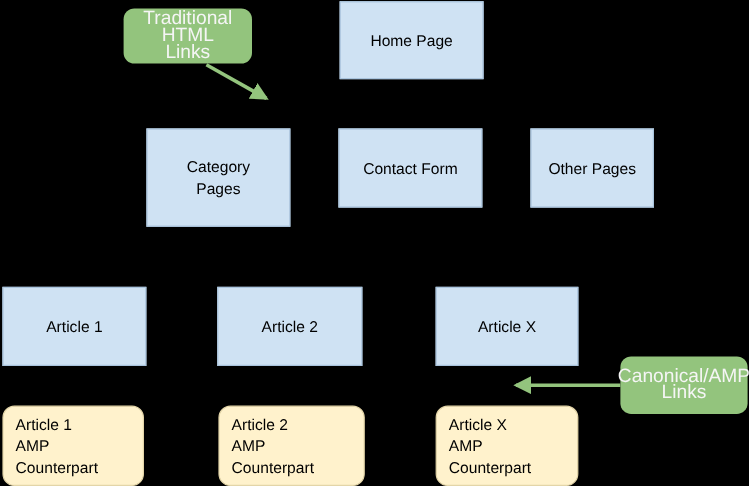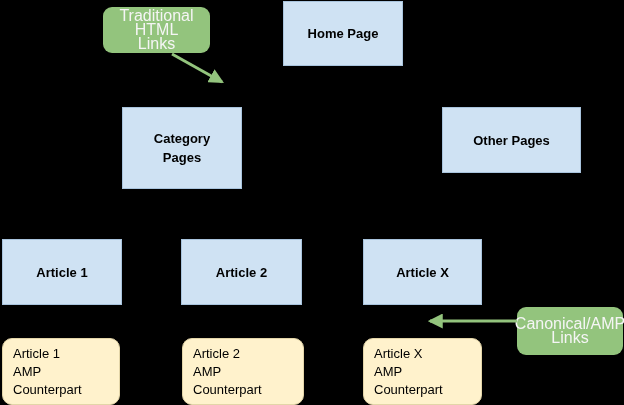--- a/index.html
+++ b/index.html
@@ -22,21 +22,20 @@
     justify-content: center;
     text-align: center;
     font-size: 13px;
     line-height: 19px;
     color: var(--node-text, #000);
     white-space: pre-line;
   }
   .page {
     background: var(--page-fill, #cfe2f3);
     border: 1px solid var(--page-border, #a9c4dd);
-    font-weight: bold;
   }
   .amp {
     background: var(--amp-fill, #fff2cc);
     border: 1px solid var(--amp-border, #e3d5a8);
     border-radius: 10px;
     justify-content: flex-start;
     text-align: left;
     padding-left: 10px;
     line-height: 18px;
   }
@@ -57,38 +56,39 @@
   .arrows {
     position: absolute;
     left: 0; top: 0;
     pointer-events: none;
   }
 
   
   #n-home     { left:283px; top:1px;   width:120px; height:65px; }
   #n-category { left:122px; top:107px; width:120px; height:82px; }
   #n-contact  { left:282px; top:107px; width:120px; height:66px; }
-  #n-other    { left:442px; top:107px; width:139px; height:66px; }
+  #n-other    { left:442px; top:107px; width:103px; height:66px; }
   #n-article1 { left:2px;   top:239px; width:120px; height:66px; }
   #n-article2 { left:181px; top:239px; width:121px; height:66px; }
   #n-articlex { left:363px; top:239px; width:119px; height:66px; }
   #n-amp1     { left:2px;   top:338px; width:118px; height:67px; }
   #n-amp2     { left:182px; top:338px; width:122px; height:67px; }
   #n-ampx     { left:363px; top:338px; width:119px; height:67px; }
   #a-traditional { left:103px; top:7px;   width:107px; height:46px; }
-  #a-canonical   { left:517px; top:307px; width:106px; height:48px; }
+  #a-canonical   { left:517px; top:297px; width:106px; height:48px; }
 </style>
 </head>
 <body>
 
 <div class="canvas">
 
   <div class="node page" id="n-home">Home Page</div>
   <div class="node page" id="n-category">Category
 Pages</div>
+  <div class="node page" id="n-contact">Contact Form</div>
   <div class="node page" id="n-other">Other Pages</div>
   <div class="node page" id="n-article1">Article 1</div>
   <div class="node page" id="n-article2">Article 2</div>
   <div class="node page" id="n-articlex">Article X</div>
 
   <div class="node amp" id="n-amp1">Article 1
 AMP
 Counterpart</div>
   <div class="node amp" id="n-amp2">Article 2
 AMP

